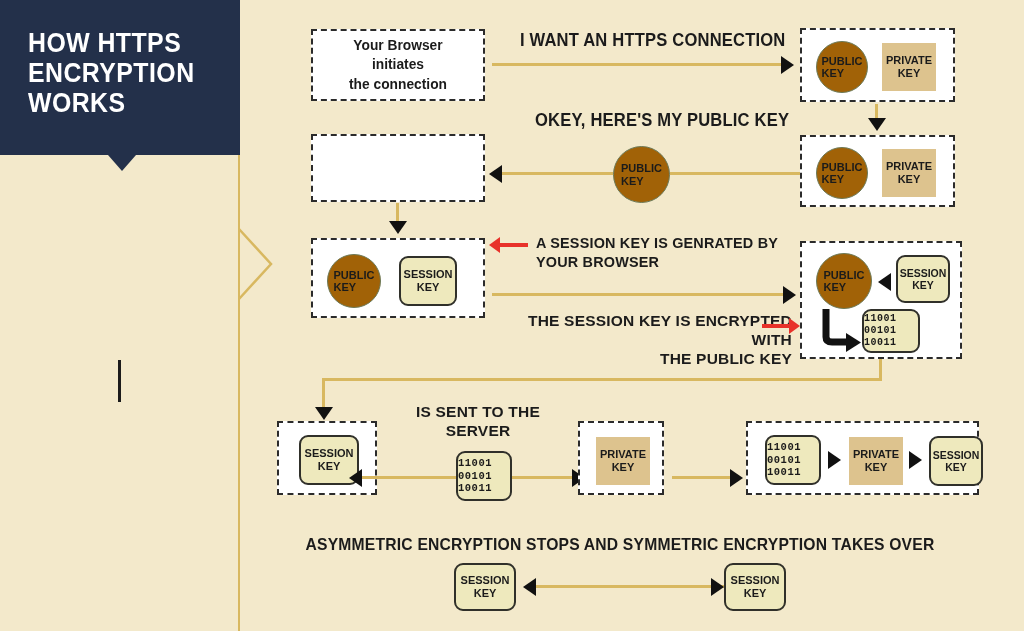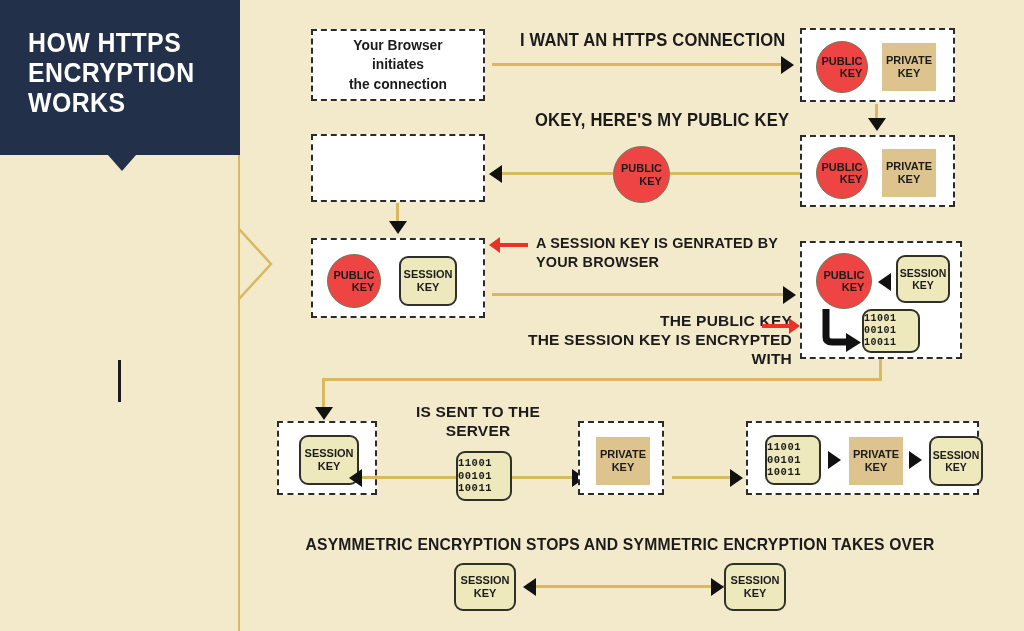--- a/index.html
+++ b/index.html
@@ -57,22 +57,22 @@
     display:flex;align-items:center;justify-content:center;text-align:center;
   }
   .dbox-text{
     color:#1b1b1b;font-size:14.5px;font-weight:bold;line-height:1.35;
     font-family:"Liberation Sans Narrow","Liberation Sans",sans-serif;
     transform:scaleX(.95);padding:0 10px;
   }
 
   .pubkey{
     position:absolute;border-radius:50%;
-    background:#ef4444;border:1.5px solid #6d7a58;
-    display:flex;align-items:center;justify-content:center;text-align:right;
+    background:#a16207;border:1.5px solid #6d7a58;
+    display:flex;align-items:center;justify-content:center;text-align:left;
     color:#1b1b1b;font-weight:bold;line-height:1.1;
     font-family:"Liberation Sans Narrow","Liberation Sans",sans-serif;
     box-sizing:border-box;
   }
   .privkey{
     position:absolute;background:#ddc38e;
     display:flex;align-items:center;justify-content:center;text-align:center;
     color:#1b1b1b;font-weight:bold;line-height:1.15;
     font-family:"Liberation Sans Narrow","Liberation Sans",sans-serif;
     box-sizing:border-box;
@@ -214,22 +214,22 @@
   <div class="red-tri-l" style="left:489px;top:237px;"></div>
   <div class="cap" style="left:536px;top:234px;font-size:15.5px;transform:scaleX(.93);transform-origin:left top;">
     <div>A SESSION KEY IS GENRATED BY</div>
     <div>YOUR BROWSER</div>
   </div>
 
   <div class="hline" style="left:492px;top:293px;width:292px;"></div>
   <div class="tri-r" style="left:783px;top:286px;"></div>
 
   <div class="cap" style="left:502px;top:312px;width:290px;text-align:right;font-size:15.5px;">
+    <div>THE SESSION KEY IS ENCRYPTED WITH</div>
     <div>THE PUBLIC KEY</div>
-    <div>THE SESSION KEY IS ENCRYPTED WITH</div>
   </div>
   <div class="redarrow" style="left:762px;top:324px;width:28px;"></div>
   <div class="red-tri-r" style="left:789px;top:318px;"></div>
 
   <div class="dbox" style="left:800px;top:241px;width:162px;height:118px;">
     <div class="pubkey" style="left:14px;top:10px;width:56px;height:56px;font-size:11px;">
       <div>
         <div>PUBLIC</div>
         <div>KEY</div>
       </div>

